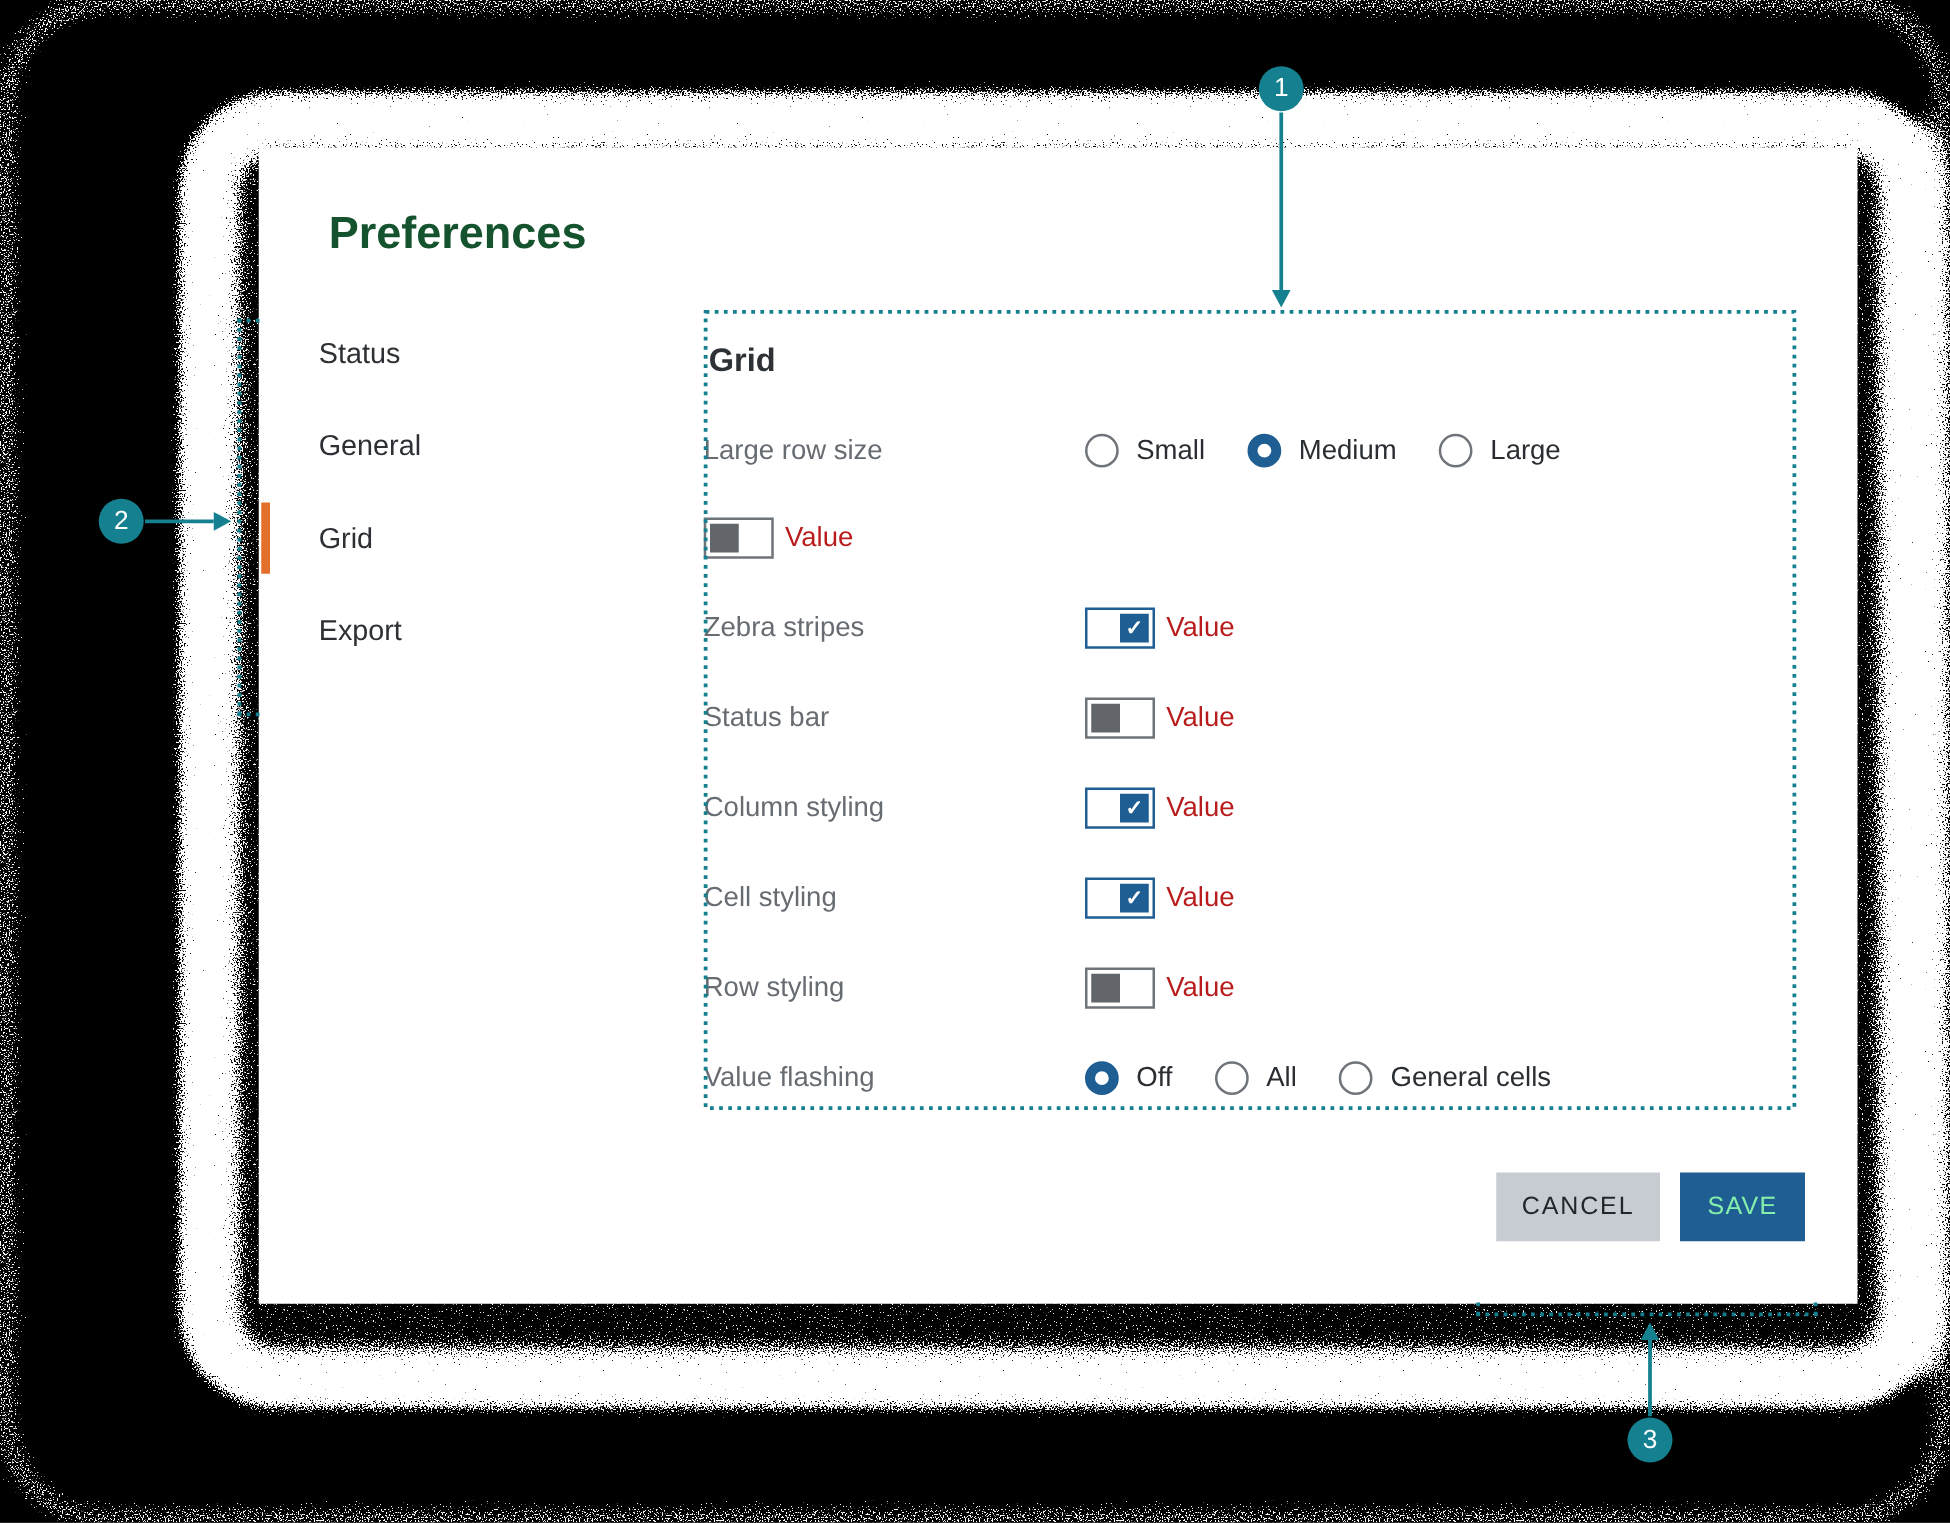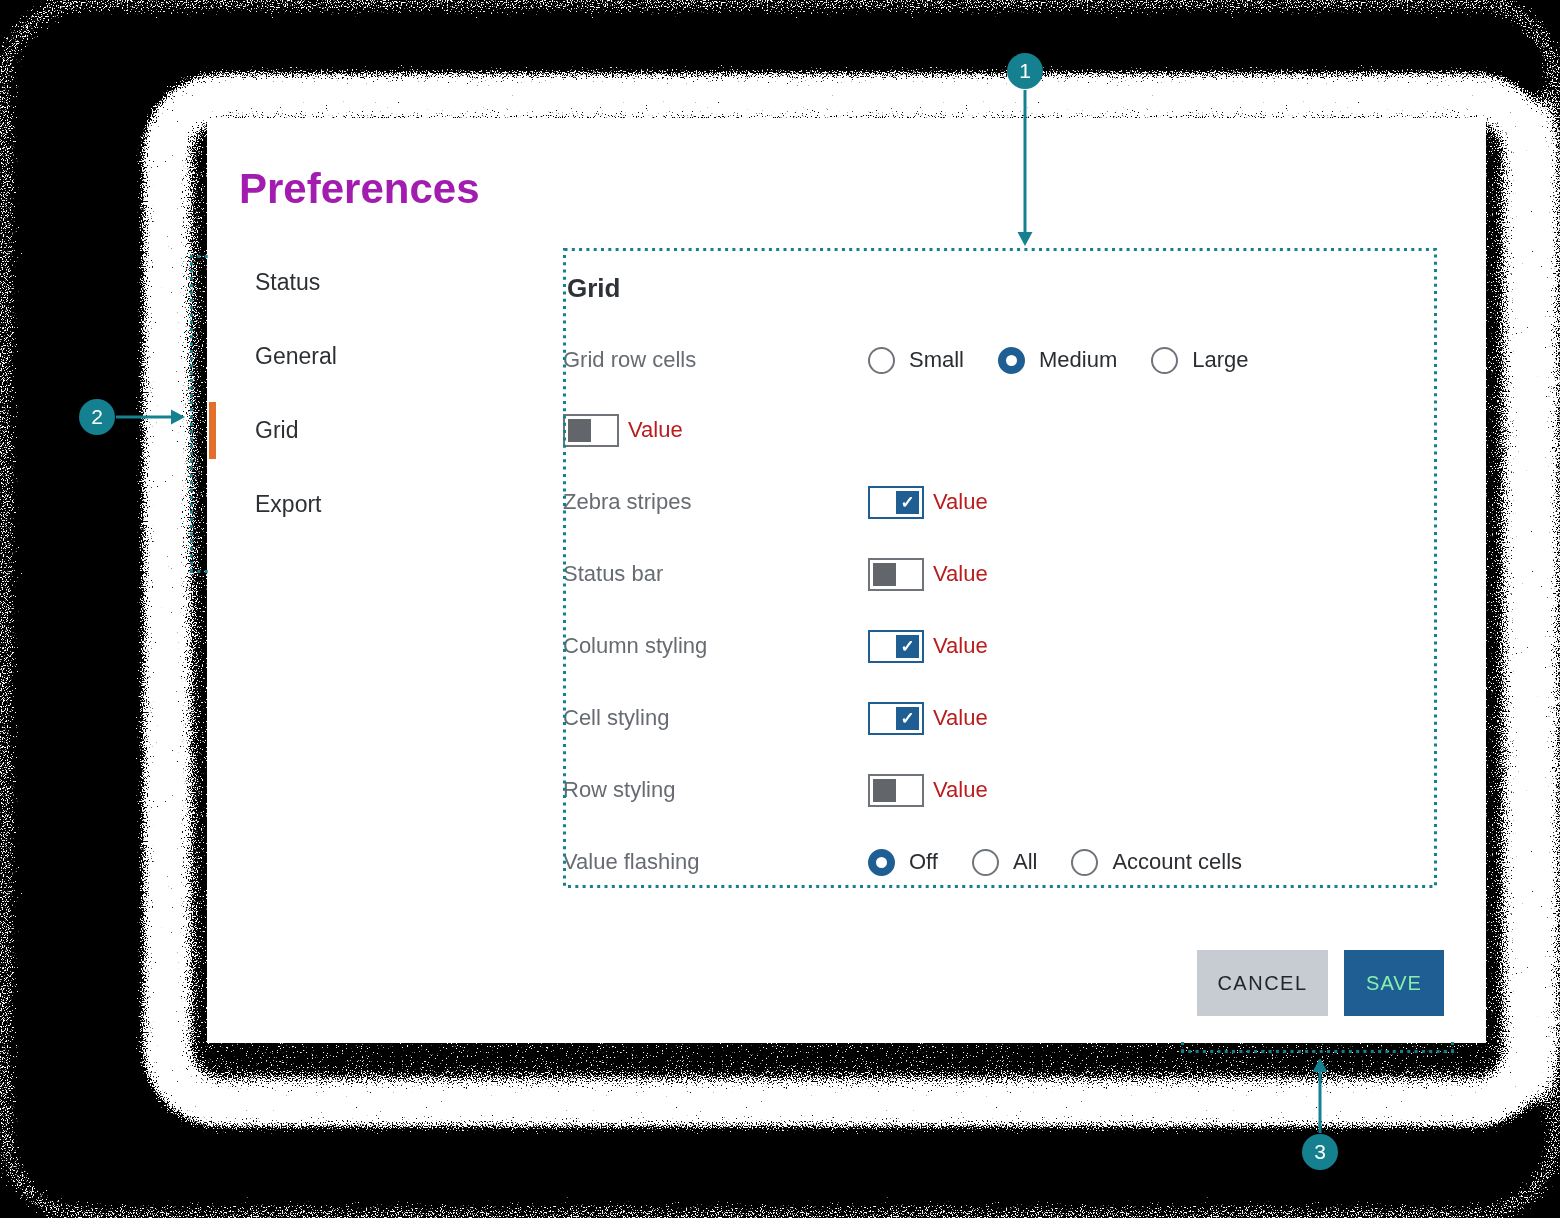--- a/index.html
+++ b/index.html
@@ -1,21 +1,21 @@
 <!DOCTYPE html>
 <html><head>
 <meta charset="utf-8">
 <style>
   html,body{margin:0;padding:0;background:#000;}
   body{font-family:"Liberation Sans", sans-serif;}
   .canvas{position:relative;width:1560px;height:1218px;overflow:hidden;background:#000;}
   .noise-layer{position:absolute;left:0;top:0;z-index:0;}
   
   .card{position:absolute;left:207px;top:118px;width:1279px;height:925px;background:#fff;z-index:2;}
-  .page-title{position:absolute;left:32px;top:50px;font-size:42px;font-weight:700;color:#a21caf;line-height:1;}
+  .page-title{position:absolute;left:56px;top:50px;font-size:36px;font-weight:700;color:#14532d;line-height:1;}
   
   .sidebar{position:absolute;left:0;top:0;width:340px;height:100%;}
   .side-item{position:absolute;left:48px;width:220px;height:32px;font-size:23px;color:#2d3034;line-height:32px;cursor:pointer;}
   .side-item.i0{top:148px;}
   .side-item.i1{top:222px;}
   .side-item.i2{top:296px;}
   .side-item.i3{top:370px;}
   .active-bar{position:absolute;left:2px;top:284px;width:7px;height:57px;background:#E2702A;}
   
   .panel-heading{position:absolute;left:360px;top:133px;font-size:26px;font-weight:700;color:#2e3236;line-height:1.2;}
@@ -29,21 +29,21 @@
   .opt-label{font-size:22px;color:#2A2E32;}
   .radio{box-sizing:border-box;width:27px;height:27px;border-radius:50%;border:2px solid #6F747A;background:#fff;cursor:pointer;}
   .radio.sel{border:8px solid #1E5E92;}
   .toggle{box-sizing:border-box;position:relative;width:56px;height:33px;border:2px solid #6F747A;background:#fff;cursor:pointer;flex:0 0 56px;}
   .toggle .knob{position:absolute;top:3px;width:23px;height:23px;background:#62666B;text-align:center;line-height:23px;font-size:17px;font-weight:700;color:#fff;}
   .toggle.off .knob{left:3px;}
   .toggle.on{border-color:#1E5E92;}
   .toggle.on .knob{right:3px;background:#1E5E92;}
   .val-label{font-size:22px;color:#b91c1c;margin-left:9px;}
   
-  .btn{position:absolute;top:820px;height:66px;border:none;font-family:"Liberation Sans", sans-serif;font-size:20px;letter-spacing:1.5px;cursor:pointer;margin-top:12px;}
+  .btn{position:absolute;top:820px;height:55px;border:none;font-family:"Liberation Sans", sans-serif;font-size:20px;letter-spacing:1.5px;cursor:pointer;}
   .btn.cancel{left:990px;width:131px;background:#C7CCD3;color:#232629;}
   .btn.save{left:1137px;width:100px;background:#1E5E92;color:#86efac;letter-spacing:1px;}
   
   .annot-svg{position:absolute;left:0;top:0;z-index:5;pointer-events:none;}
   .marker{position:absolute;width:36px;height:36px;border-radius:50%;background:#15808F;color:#fff;
           font-size:21px;display:flex;align-items:center;justify-content:center;z-index:6;}
   .marker.m1{left:1007px;top:53px;}
   .marker.m2{left:79px;top:399px;}
   .marker.m3{left:1302px;top:1134px;}
 </style>
@@ -77,21 +77,21 @@
       <div class="side-item i1">General</div>
       <div class="side-item i2">Grid</div>
       <div class="side-item i3">Export</div>
       <div class="active-bar"></div>
     </nav>
 
     <section>
       <h2 class="panel-heading">Grid</h2>
 
       <div class="row r0">
-        <div class="row-label">Grid row cells</div>
+        <div class="row-label">Large row size</div>
         <div class="control radio-group">
           <span class="opt">
             <span class="radio"></span>
             <span class="opt-label">Small</span>
           </span>
           <span class="opt">
             <span class="radio sel"></span>
             <span class="opt-label">Medium</span>
           </span>
           <span class="opt">
@@ -166,21 +166,21 @@
           <span class="opt">
             <span class="radio sel"></span>
             <span class="opt-label">Off</span>
           </span>
           <span class="opt">
             <span class="radio"></span>
             <span class="opt-label">All</span>
           </span>
           <span class="opt">
             <span class="radio"></span>
-            <span class="opt-label">Account cells</span>
+            <span class="opt-label">General cells</span>
           </span>
         </div>
       </div>
     </section>
 
     <button class="btn cancel">CANCEL</button>
     <button class="btn save">SAVE</button>
   </div>
 
   <svg class="annot-svg" width="1560" height="1218" viewBox="0 0 1560 1218">

